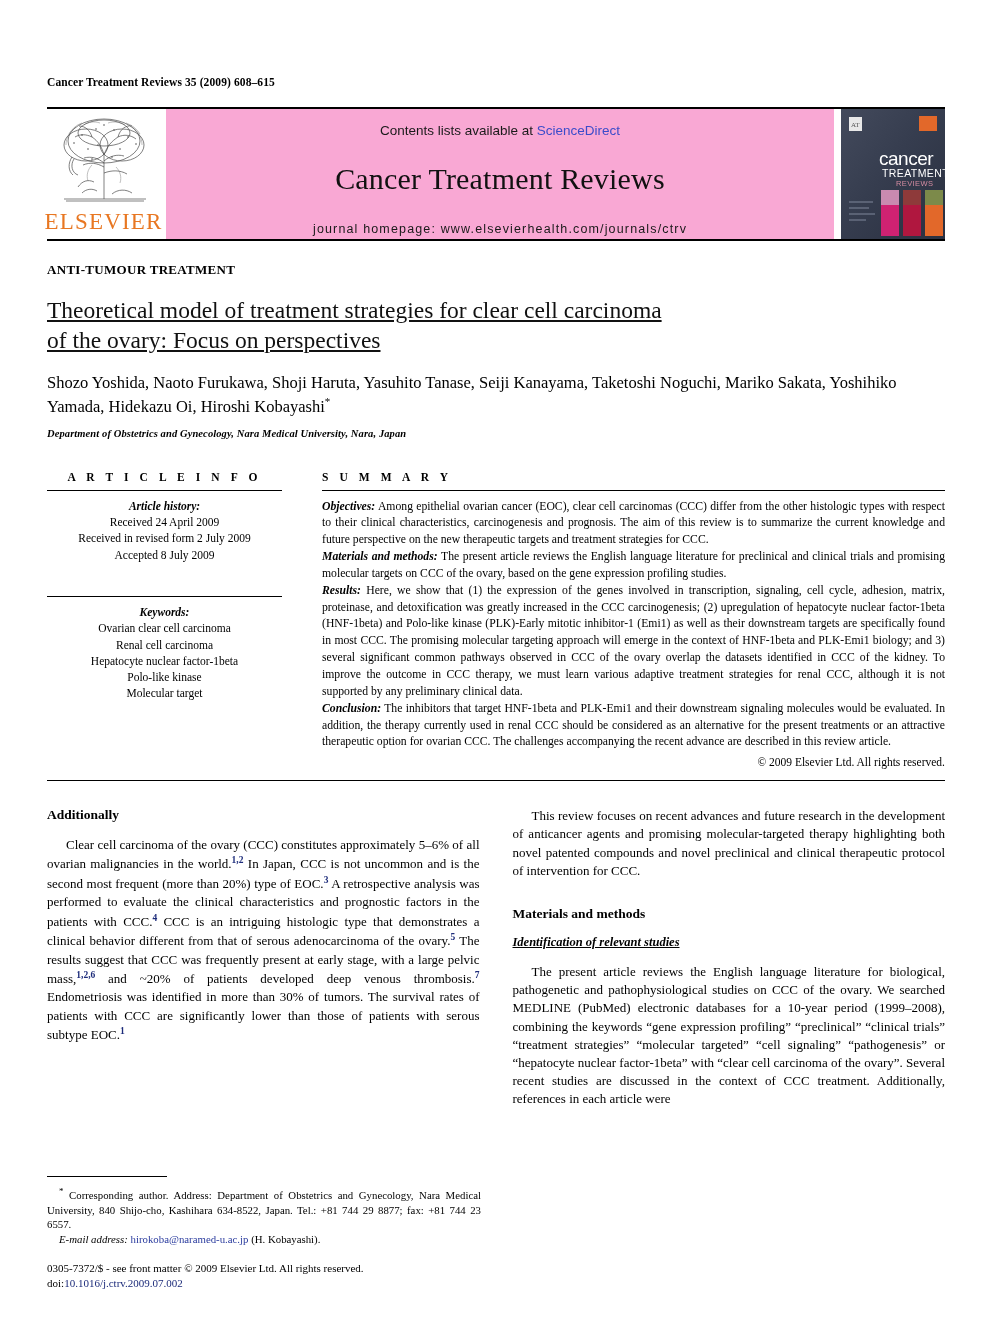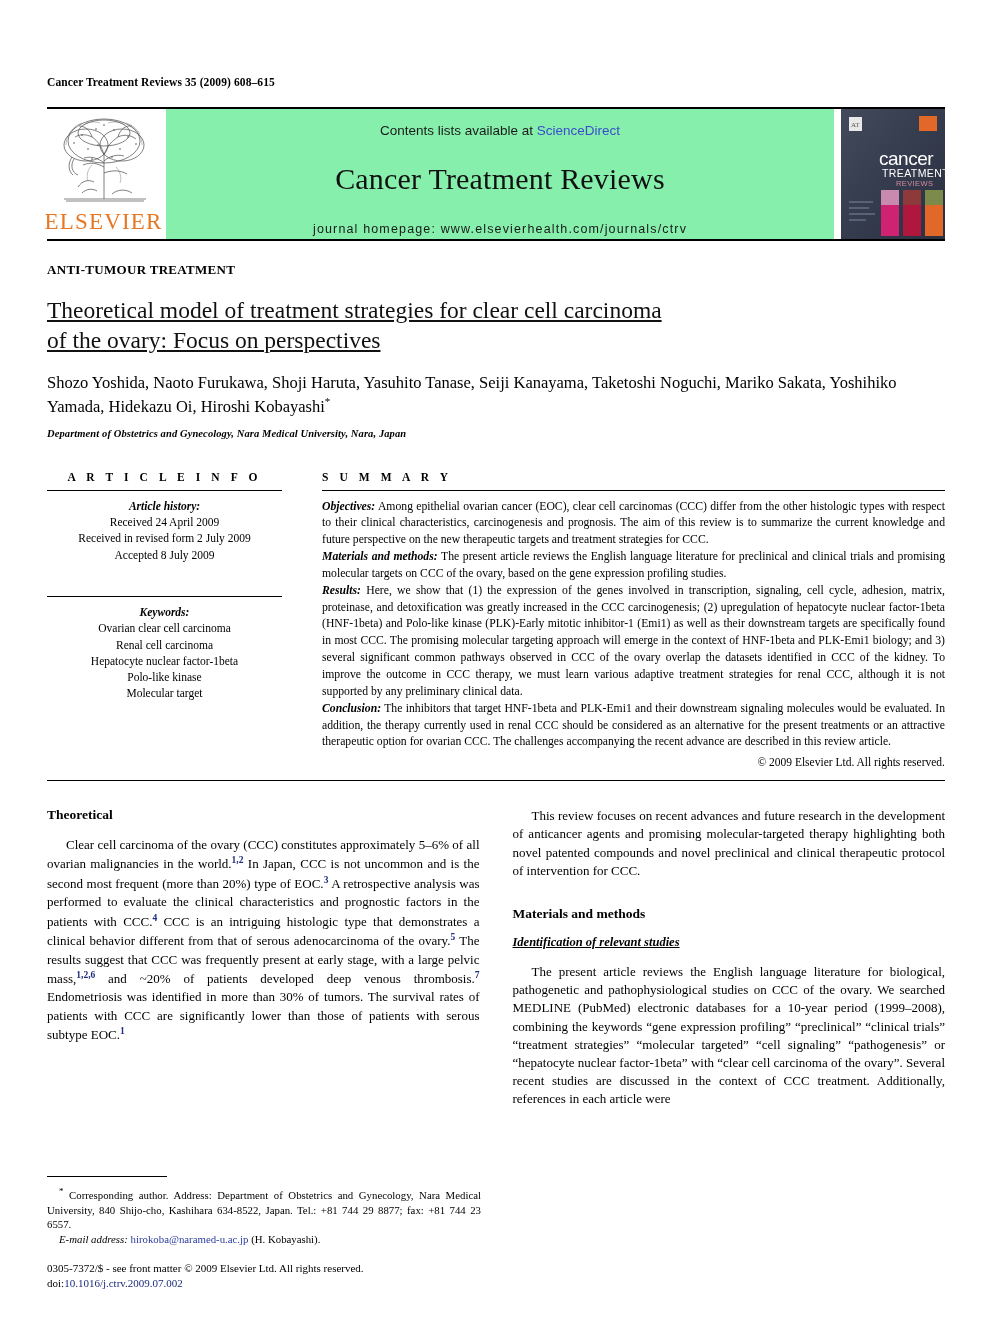--- a/index.html
+++ b/index.html
@@ -56,21 +56,21 @@
   .elsevier-word {
     font-family: "Liberation Serif", serif;
     font-size: 23px;
     letter-spacing: 1.2px;
     color: #E87722;
     line-height: 1;
     margin-top: -1px;
   }
   .masthead-center {
     flex: 1 1 auto;
-    background: #86efac;
+    background: #f9a8d4;
     display: flex;
     flex-direction: column;
     align-items: center;
     justify-content: flex-start;
     padding: 14px 10px 8px 10px;
     margin-left: 6px;
     margin-right: 7px;
   }
   .contents-line {
     font-family: "Liberation Sans", sans-serif;
@@ -409,21 +409,21 @@
       </div>
       <div class="copyright">© 2009 Elsevier Ltd. All rights reserved.</div>
     </div>
   </div>
 
   <div class="rule-bottom"></div>
 
   <div class="body-cols">
 
     <div class="bcol">
-      <h2 class="head">Theoretical</h2>
+      <h2 class="head">Additionally</h2>
       <p class="para"><span>Clear cell carcinoma of the ovary (CCC) constitutes approximately 5–6% of all ovarian malignancies in the world.</span><sup>1,2</sup><span> In Japan, CCC is not uncommon and is the second most frequent (more than 20%) type of EOC.</span><sup>3</sup><span> A retrospective analysis was performed to evaluate the clinical characteristics and prognostic factors in the patients with CCC.</span><sup>4</sup><span> CCC is an intriguing histologic type that demonstrates a clinical behavior different from that of serous adenocarcinoma of the ovary.</span><sup>5</sup><span> The results suggest that CCC was frequently present at early stage, with a large pelvic mass,</span><sup>1,2,6</sup><span> and ~20% of patients developed deep venous thrombosis.</span><sup>7</sup><span> Endometriosis was identified in more than 30% of tumors. The survival rates of patients with CCC are significantly lower than those of patients with serous subtype EOC.</span><sup>1</sup></p>
     </div>
 
     <div class="bcol">
       <p class="para">This review focuses on recent advances and future research in the development of anticancer agents and promising molecular-targeted therapy highlighting both novel patented compounds and novel preclinical and clinical therapeutic protocol of intervention for CCC.</p>
       <h2 class="head spaced">Materials and methods</h2>
       <h3 class="subhead">Identification of relevant studies</h3>
       <p class="para">The present article reviews the English language literature for biological, pathogenetic and pathophysiological studies on CCC of the ovary. We searched MEDLINE (PubMed) electronic databases for a 10-year period (1999–2008), combining the keywords “gene expression profiling” “preclinical” “clinical trials” “treatment strategies” “molecular targeted” “cell signaling” “pathogenesis” or “hepatocyte nuclear factor-1beta” with “clear cell carcinoma of the ovary”. Several recent studies are discussed in the context of CCC treatment. Additionally, references in each article were</p>
     </div>
   </div>

